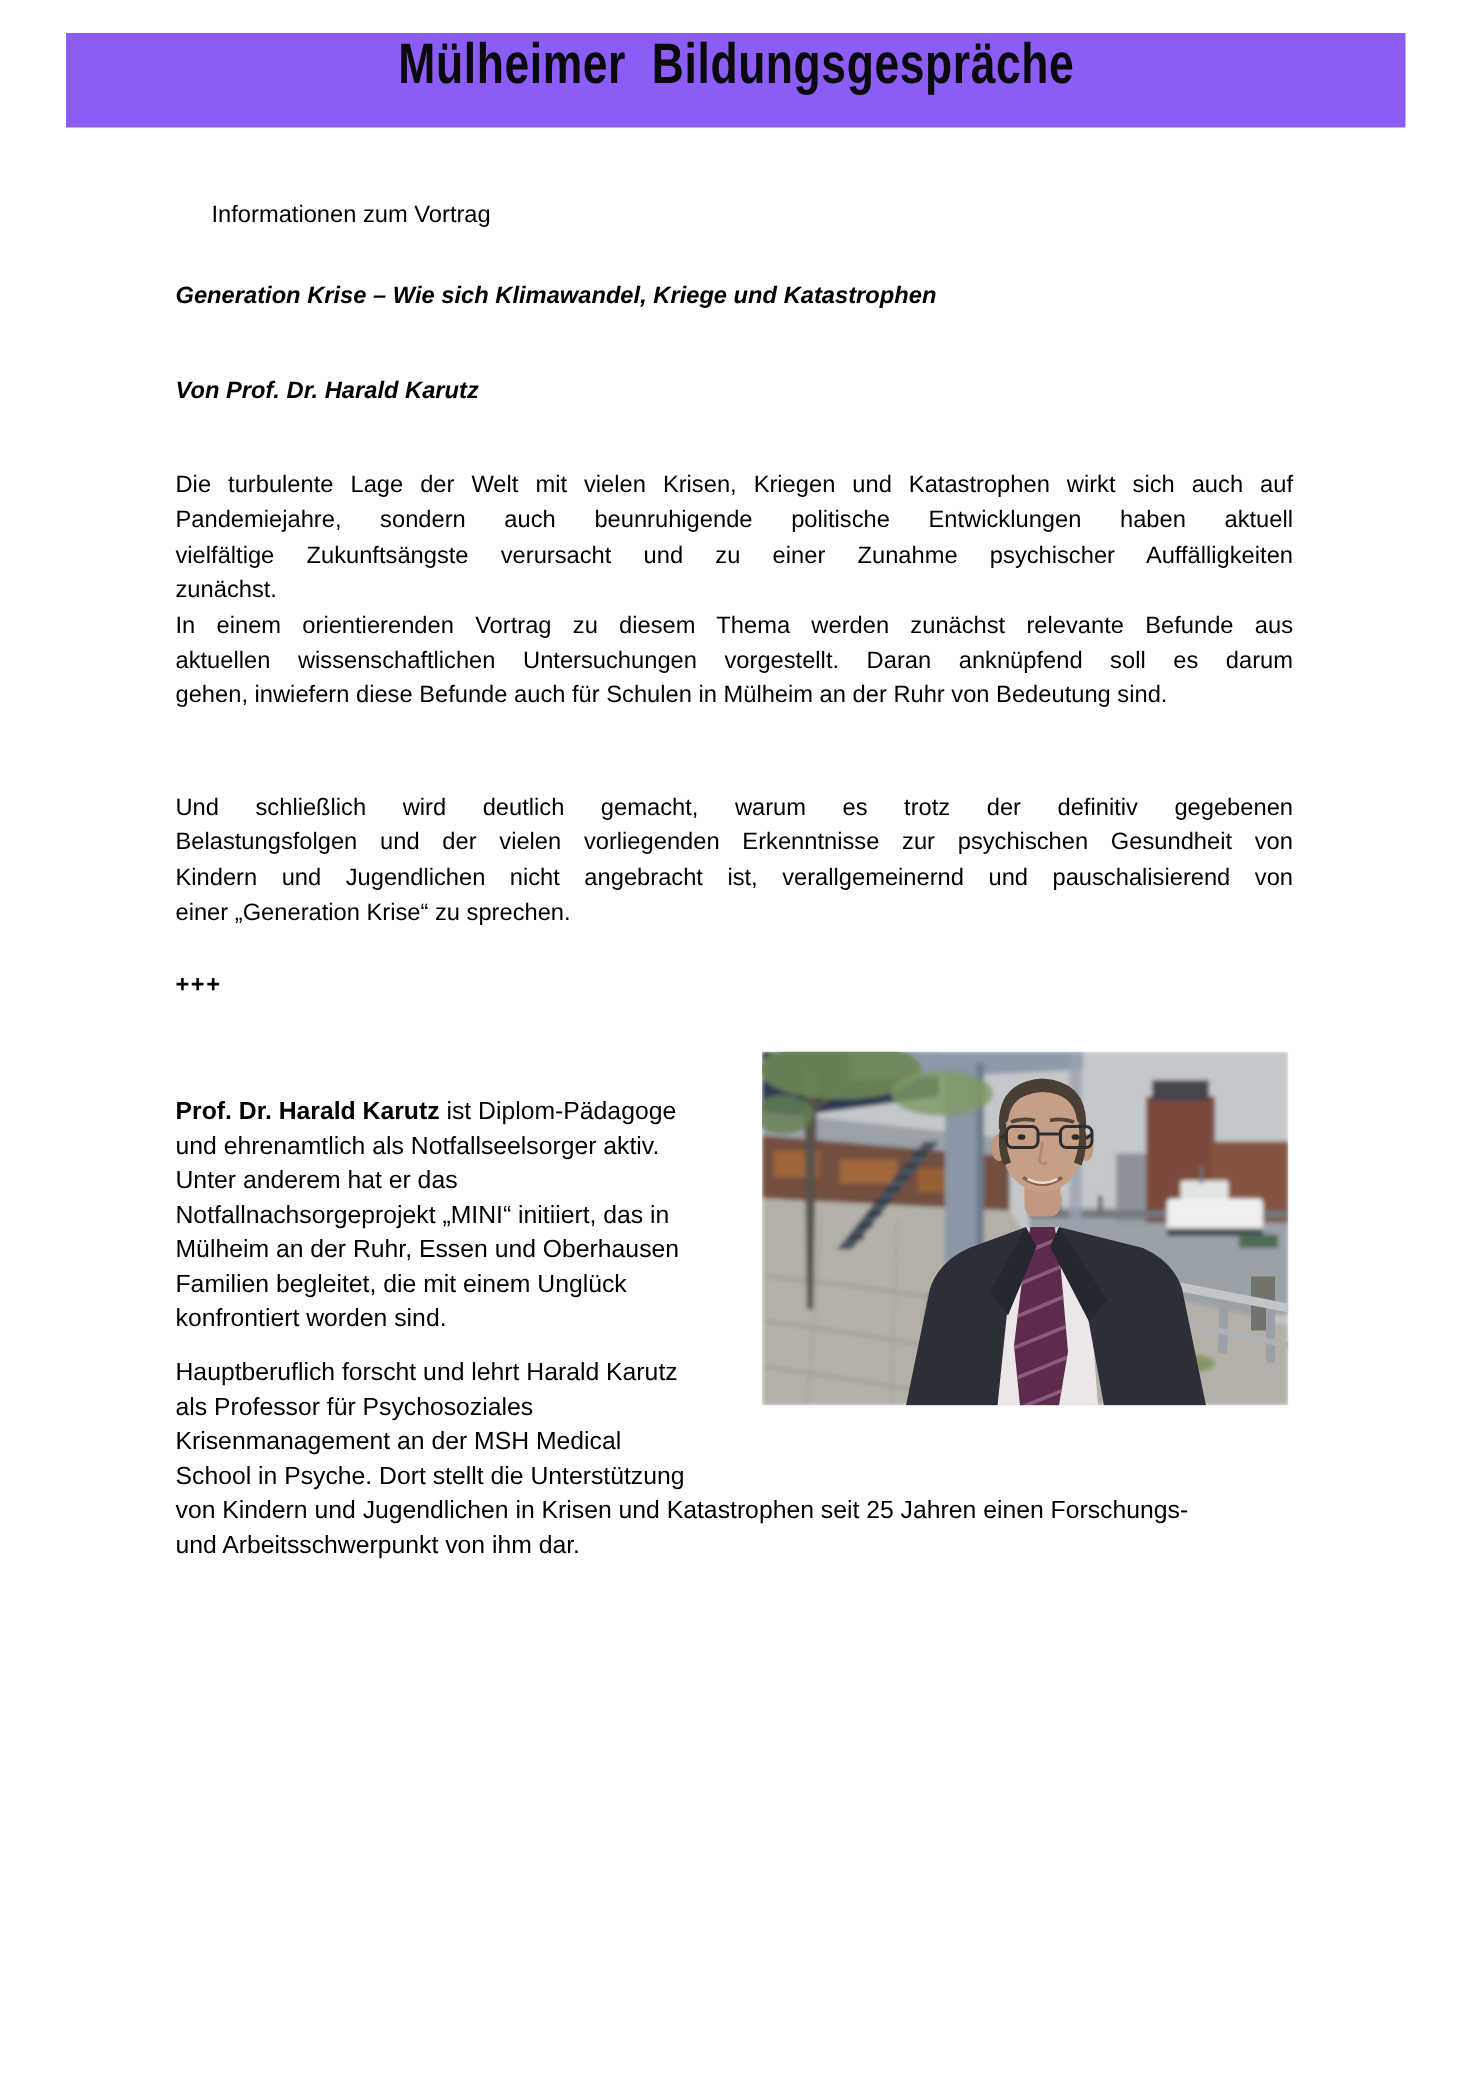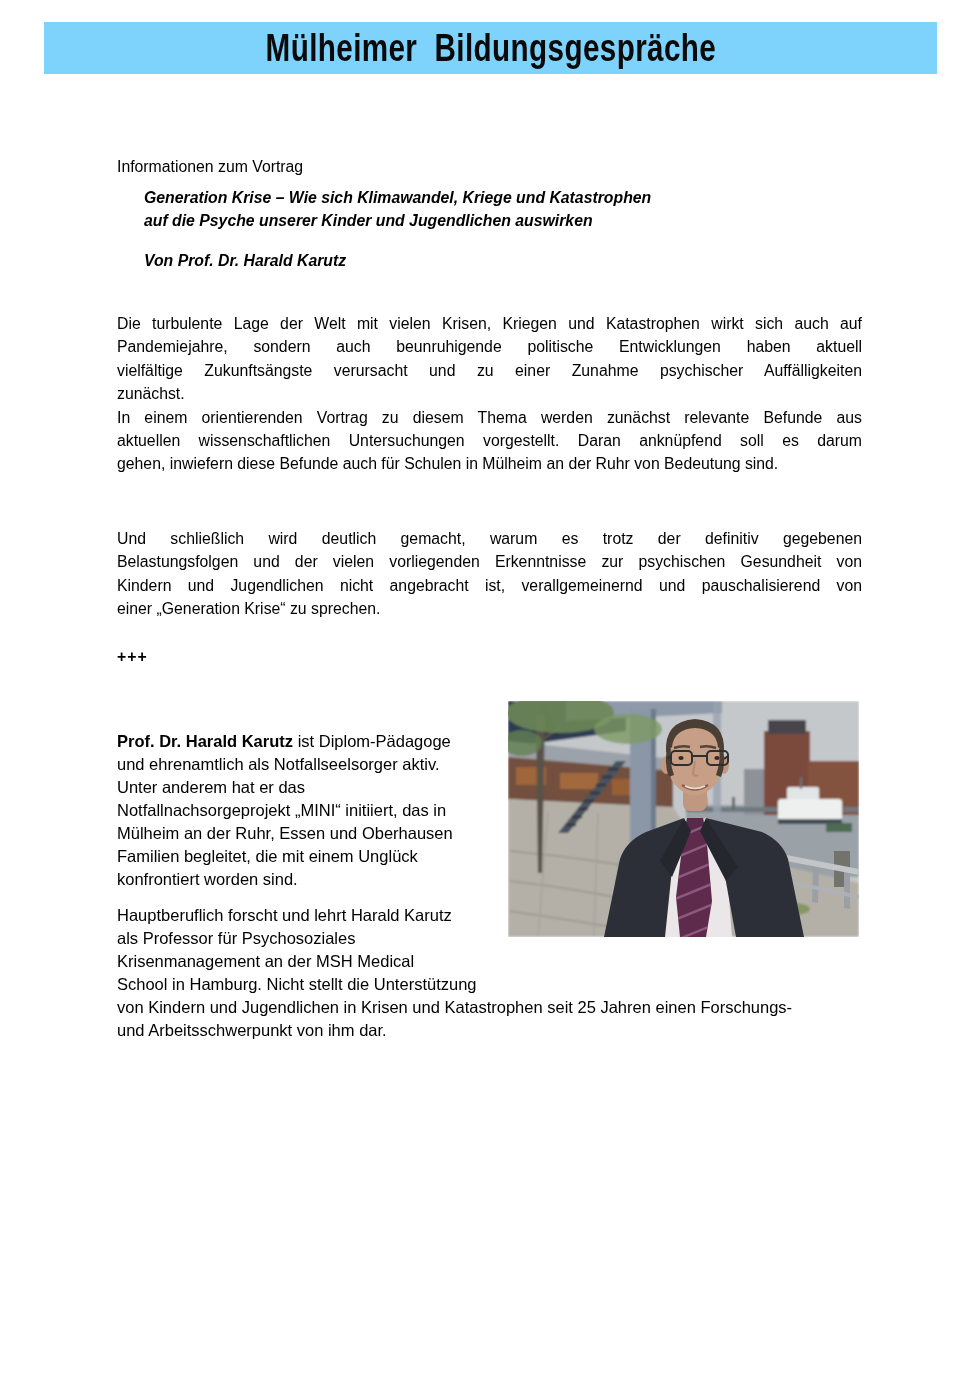--- a/index.html
+++ b/index.html
@@ -5,57 +5,56 @@
   html,body{margin:0;padding:0;background:#ffffff;}
   .page{
     position:relative;
     width:976px;height:1384px;
     background:#ffffff;
     font-family:"Liberation Sans",sans-serif;
     color:#000;
     overflow:hidden;
   }
   .banner{
-    position:absolute;left:44px;top:22px;width:893px;height:52px;
-    background:#7dd3fc;
-    display:flex;align-items:center;justify-content:center;
+    position:absolute;left:44px;top:22px;width:893px;height:63px;
+    background:#8b5cf6;
+    display:flex;align-items:flex-start;justify-content:center;
   }
   .banner-title{
     font-size:38px;font-weight:bold;color:#0a0a0a;
     transform:scaleX(0.78);transform-origin:center;
     white-space:pre;letter-spacing:0.5px;
   }
   .tb{position:absolute;left:117px;width:745px;font-size:15.8px;line-height:23.4px;}
   .jl{text-align:justify;text-align-last:justify;}
   .jl-last{text-align:left;text-align-last:left;}
-  .bi{font-weight:bold;font-style:italic;margin-left:27px;}
+  .bi{font-weight:bold;font-style:italic;}
   .bio{font-size:16.5px;line-height:23px;}
   .bio .gap{height:13px;}
   .sep{font-size:15.8px;font-weight:bold;letter-spacing:1px;}
   .photo{
     position:absolute;left:508px;top:701px;width:351px;height:236px;
     overflow:hidden;
   }
   .photo svg{display:block;width:351px;height:236px;}
   b.name{font-weight:bold;}
 </style>
 </head>
 <body>
 
 <div class="page">
 
   <div class="banner">
     <div class="banner-title">Mülheimer  Bildungsgespräche</div>
   </div>
 
-  <div class="tb" style="top:155px;">Informationen zum Vortrag</div>
+  <div class="tb" style="top:132px;margin-left:24px;">Informationen zum Vortrag</div>
 
   <div class="tb bi" style="top:186px;">
     <div>Generation Krise – Wie sich Klimawandel, Kriege und Katastrophen</div>
-    <div>auf die Psyche unserer Kinder und Jugendlichen auswirken</div>
   </div>
 
   <div class="tb bi" style="top:249px;">Von Prof. Dr. Harald Karutz</div>
 
   <div class="tb" style="top:312px;">
     <div class="jl">Die turbulente Lage der Welt mit vielen Krisen, Kriegen und Katastrophen wirkt sich auch auf</div>
     <div class="jl">Pandemiejahre, sondern auch beunruhigende politische Entwicklungen haben aktuell</div>
     <div class="jl">vielfältige Zukunftsängste verursacht und zu einer Zunahme psychischer Auffälligkeiten</div>
     <div class="jl-last">zunächst.</div>
     <div class="jl">In einem orientierenden Vortrag zu diesem Thema werden zunächst relevante Befunde aus</div>
@@ -77,21 +76,21 @@
     <div>und ehrenamtlich als Notfallseelsorger aktiv.</div>
     <div>Unter anderem hat er das</div>
     <div>Notfallnachsorgeprojekt „MINI“ initiiert, das in</div>
     <div>Mülheim an der Ruhr, Essen und Oberhausen</div>
     <div>Familien begleitet, die mit einem Unglück</div>
     <div>konfrontiert worden sind.</div>
     <div class="gap"></div>
     <div>Hauptberuflich forscht und lehrt Harald Karutz</div>
     <div>als Professor für Psychosoziales</div>
     <div>Krisenmanagement an der MSH Medical</div>
-    <div>School in Hamburg. Nicht stellt die Unterstützung</div>
+    <div>School in Psyche. Dort stellt die Unterstützung</div>
     <div>von Kindern und Jugendlichen in Krisen und Katastrophen seit 25 Jahren einen Forschungs-</div>
     <div>und Arbeitsschwerpunkt von ihm dar.</div>
   </div>
 
   <div class="photo" title="Porträt Prof. Dr. Harald Karutz im Anzug mit Krawatte am Hamburger Hafen">
     <svg viewBox="0 0 351 236" xmlns="http://www.w3.org/2000/svg">
       <defs>
         <filter id="bgblur" x="-5%" y="-5%" width="110%" height="110%">
           <feGaussianBlur stdDeviation="1.3"></feGaussianBlur>
         </filter>

